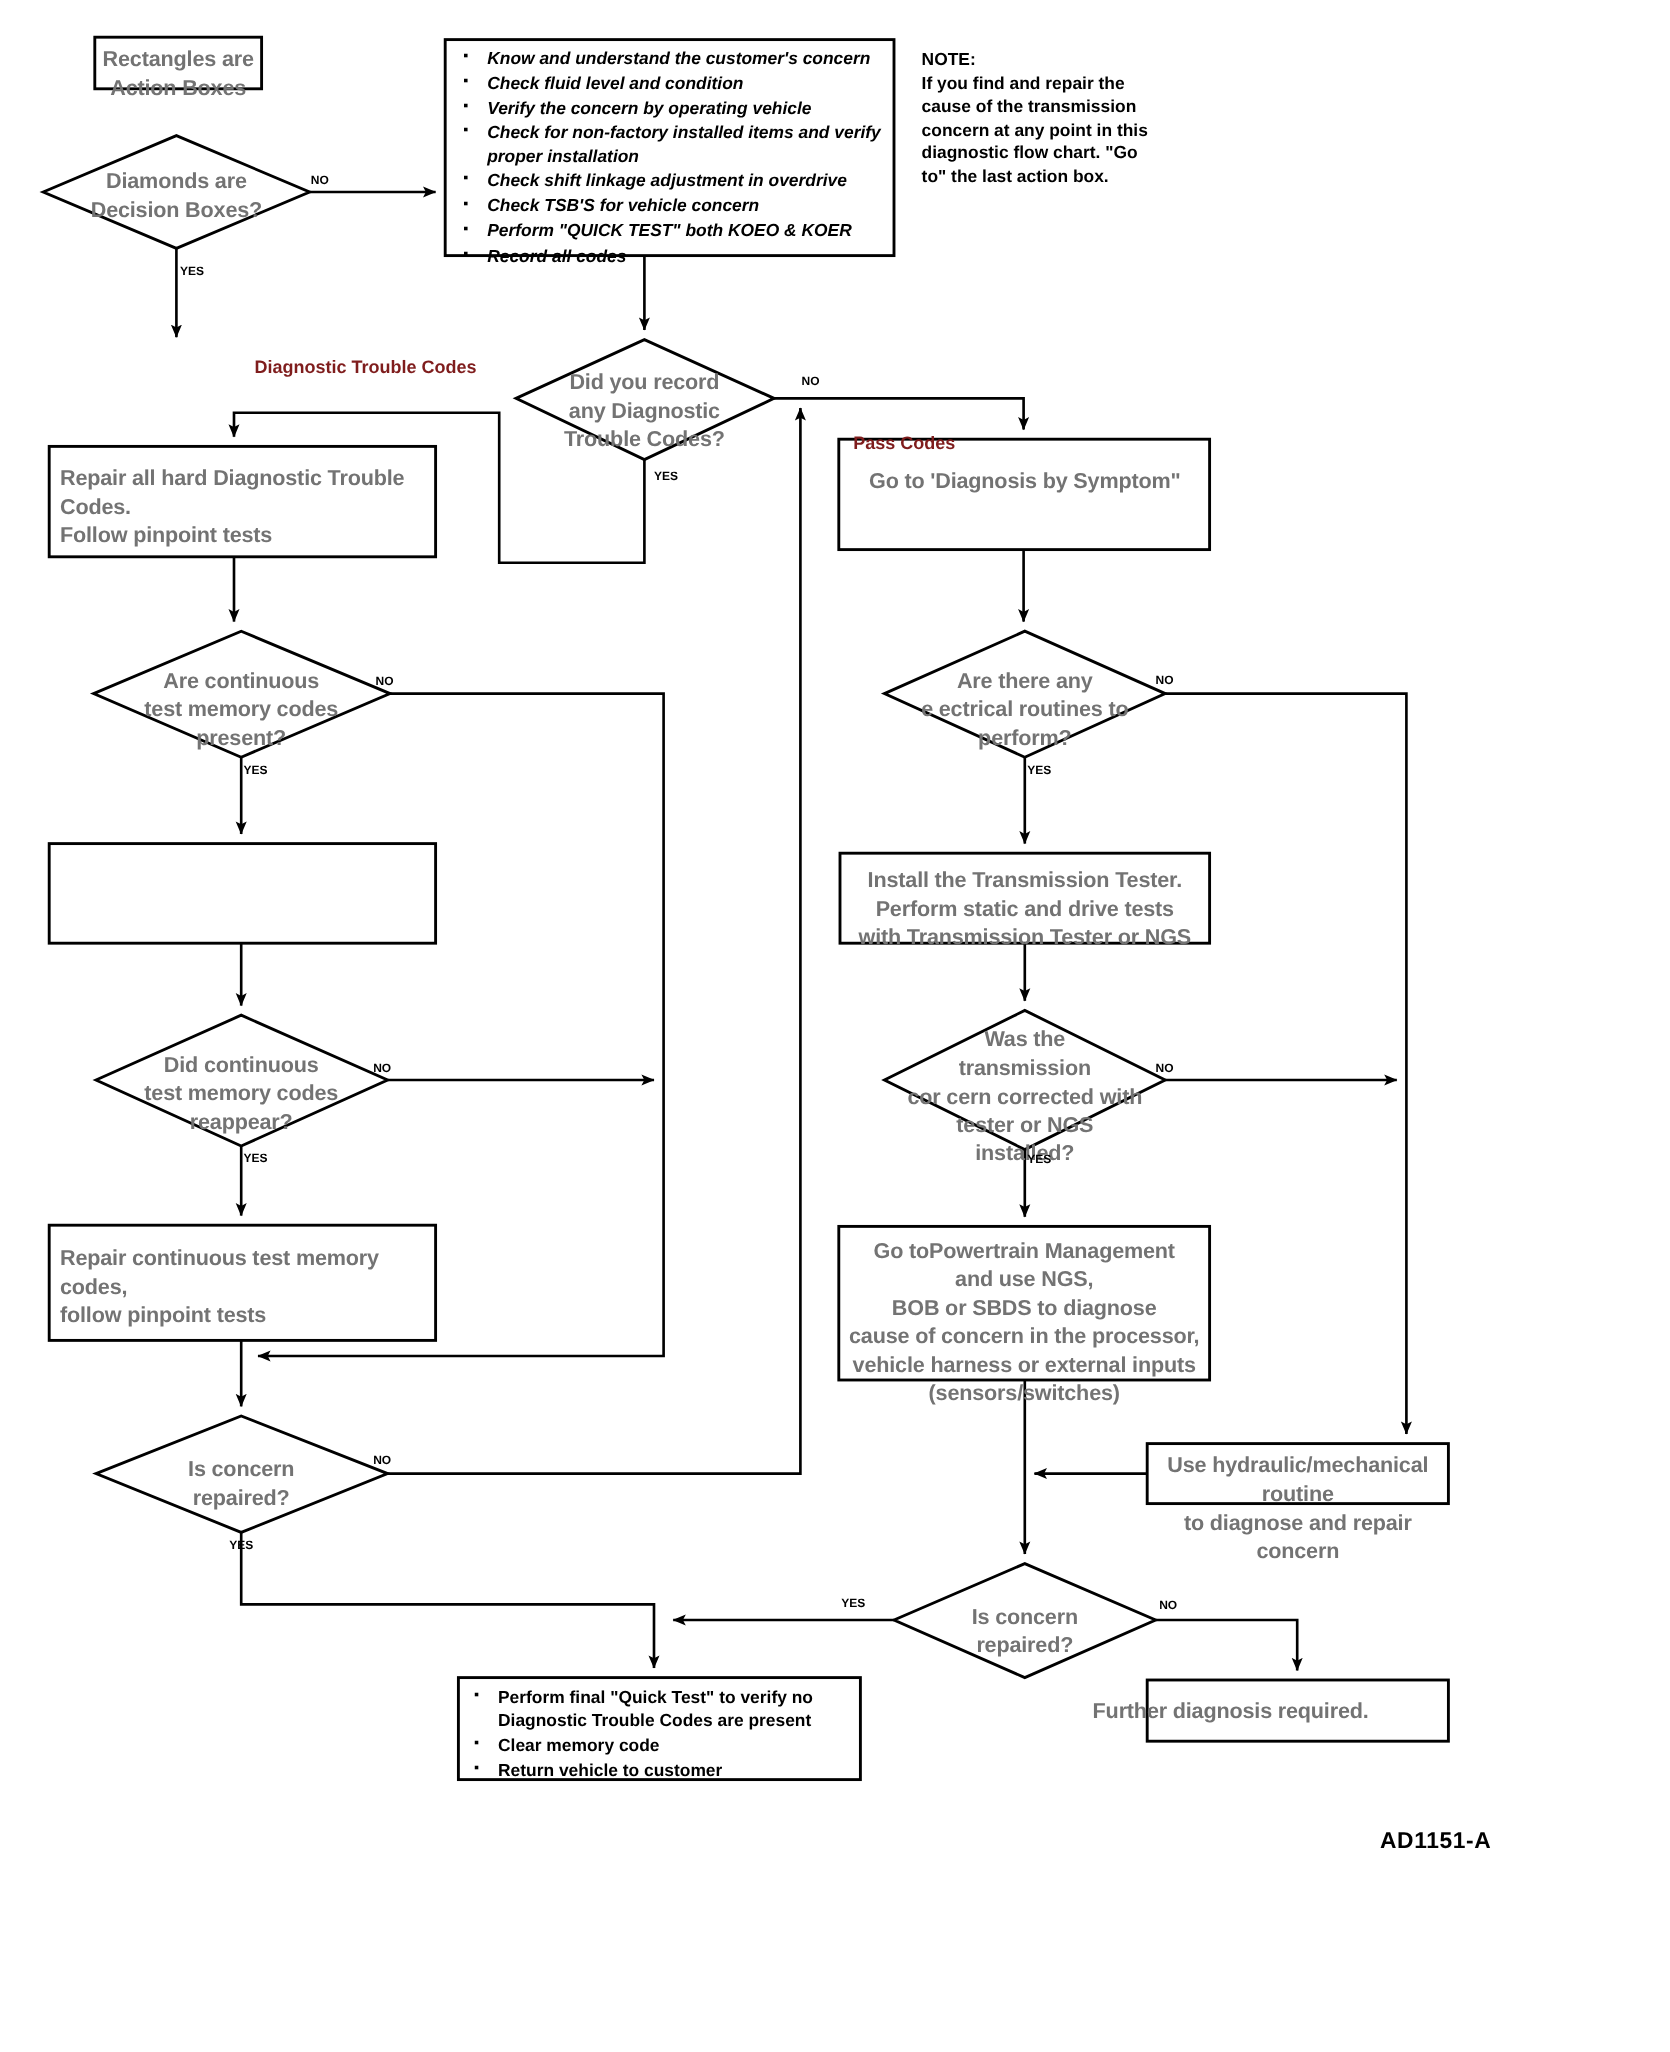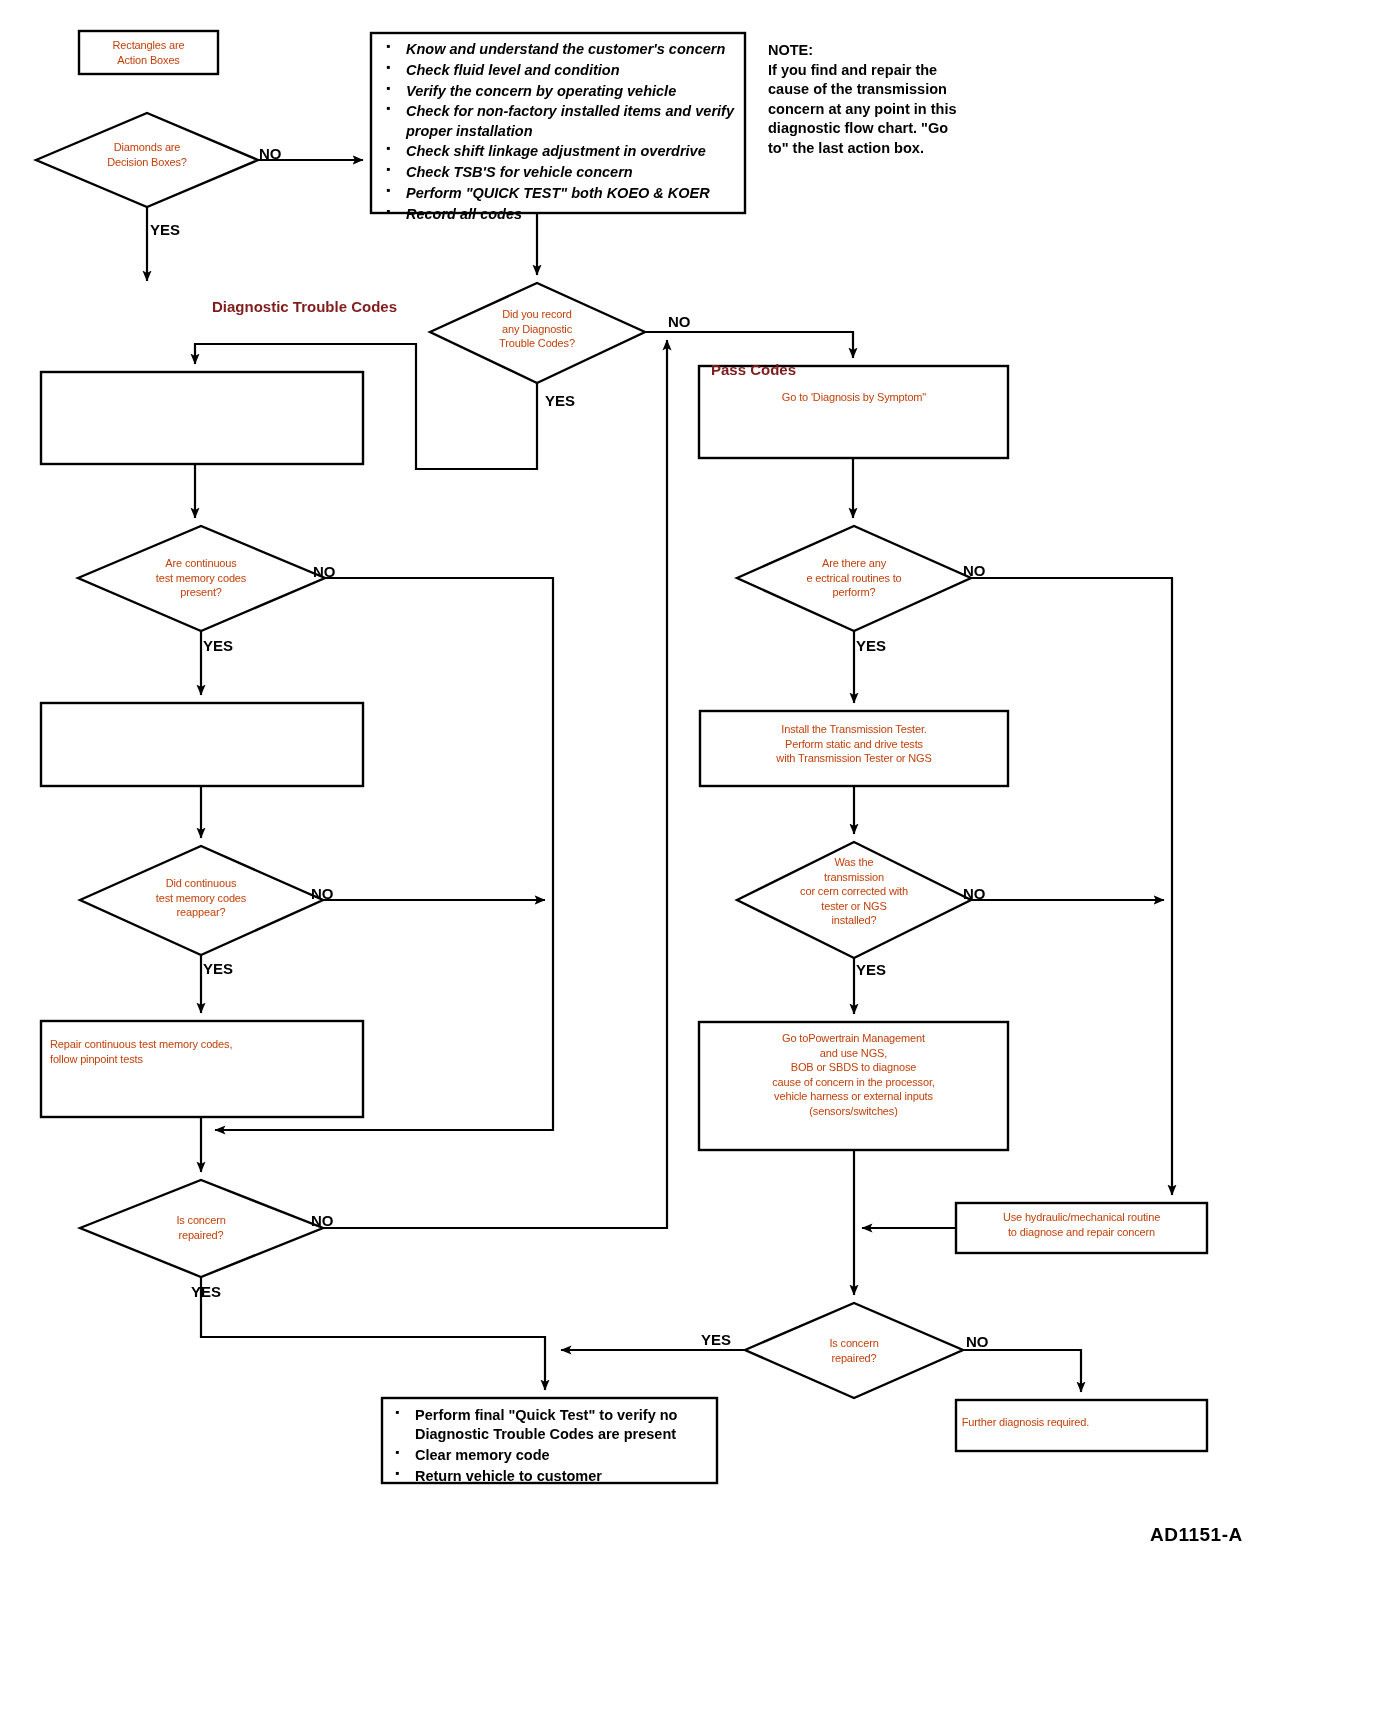--- a/index.html
+++ b/index.html
@@ -33,33 +33,33 @@
     stroke: #000000;
     stroke-width: 2.2;
     fill: none;
   }
   .arrowhead {
     fill: #000000;
   }
   .txt {
     position: absolute;
     font-family: "Liberation Sans", sans-serif;
-    font-size: 11px;
-    font-weight: normal;
-    color: #c2410c;
+    font-size: 18px;
+    font-weight: bold;
+    color: #737373;
     line-height: 1.32;
     letter-spacing: -0.15px;
     white-space: pre-line;
   }
   .txt-center { text-align: center; }
   .txt-left { text-align: left; }
   .label-yn {
     position: absolute;
     font-family: "Liberation Sans", sans-serif;
-    font-size: 15px;
+    font-size: 10px;
     font-weight: bold;
     color: #000000;
     white-space: nowrap;
   }
   .edge-label {
     position: absolute;
     font-family: "Liberation Sans", sans-serif;
     font-size: 15px;
     font-weight: bold;
     color: #7f1d1d;
@@ -231,20 +231,22 @@
 to" the last action box.</div>
 
   <div class="txt txt-center" style="left:447px; top:307px; width:180px;">Did you record
 any Diagnostic
 Trouble Codes?</div>
   <div class="label-yn" style="left:668px; top:313px;">NO</div>
   <div class="label-yn" style="left:545px; top:392px;">YES</div>
   <div class="edge-label" style="left:711px; top:313px;margin-top:48px;">Pass Codes</div>
   <div class="edge-label" style="left:212px; top:298px;">Diagnostic Trouble Codes</div>
 
+  <div class="txt txt-left" style="left:50px; top:387px; width:310px;">Repair all hard Diagnostic Trouble Codes.
+ Follow pinpoint tests</div>
 
   <div class="txt txt-center" style="left:704px; top:390px; width:300px;">Go to 'Diagnosis by Symptom"</div>
 
   <div class="txt txt-center" style="left:101px; top:556px; width:200px;">Are continuous
 test memory codes
 present?</div>
   <div class="label-yn" style="left:313px; top:563px;">NO</div>
   <div class="label-yn" style="left:203px; top:637px;">YES</div>
 
   <div class="txt txt-center" style="left:754px; top:556px; width:200px;">Are there any

